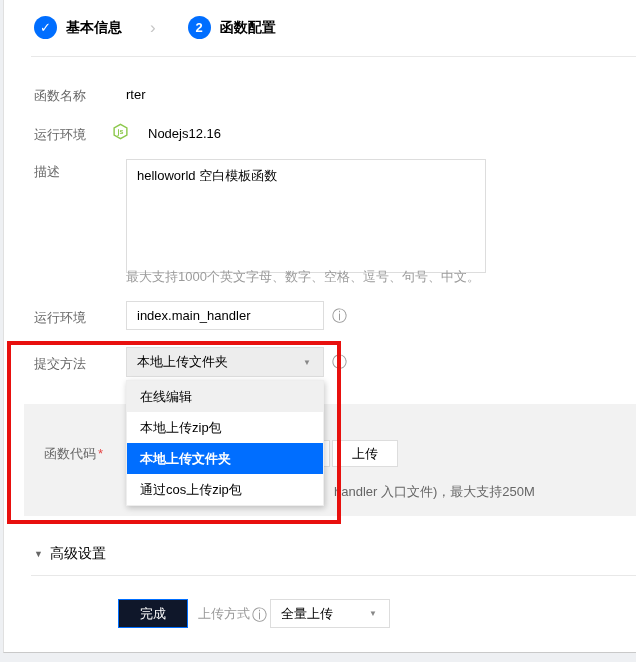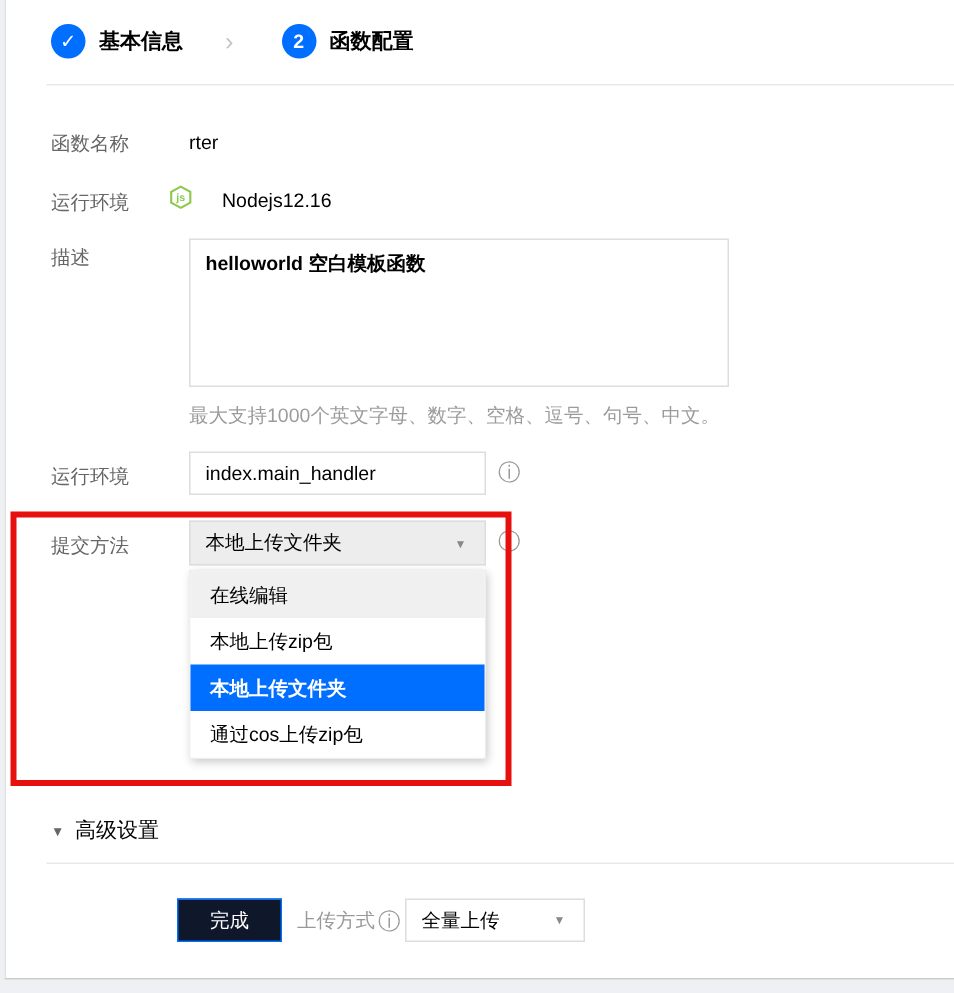--- a/index.html
+++ b/index.html
@@ -103,34 +103,42 @@
     <div class="abs f-label" style="left:30px; top:126px;">运行环境</div>
     <div class="abs" style="left:108px; top:123px; width:17px; height:17px;text-align:right;">
       <svg width="17" height="17" viewBox="0 0 24 24">
         <polygon points="12,2 21,7 21,17 12,22 3,17 3,7" fill="none" stroke="#8cc84b" stroke-width="2"></polygon>
         <text x="12" y="16" font-size="10" fill="#8cc84b" text-anchor="middle" font-weight="bold" font-family="Liberation Sans, sans-serif">js</text>
       </svg>
     </div>
     <div class="abs f-value" style="left:144px; top:126px;">Nodejs12.16</div>
 
     <div class="abs f-label" style="left:30px; top:163px;">描述</div>
-    <textarea class="abs text-input" style="left: 122px; top: 159px; width: 360px; height: 99px; font-weight: bold;">helloworld 空白模板函数</textarea>
+    <textarea class="abs text-input" style="left: 122px; top: 159px; width: 360px; height: 114px;">helloworld 空白模板函数</textarea>
     <div class="abs f-hint" style="left:122px; top:268px;">最大支持1000个英文字母、数字、空格、逗号、句号、中文。</div>
 
     <div class="abs f-label" style="left:30px; top:309px;">运行环境</div>
     <input class="abs text-input" style="left: 122px; top: 301px; width: 198px; height: 29px;" type="text" value="index.main_handler">
     <div class="abs info-i" style="left:328px; top:308px;">ⓘ</div>
 
     <div class="abs f-label" style="left:30px; top:355px;">提交方法</div>
     <div class="abs select-box" style="left:122px; top:347px; width:198px; height:30px; background:#ededed;">
       <span class="sel-text">本地上传文件夹</span>
       <span class="caret">▼</span>
     </div>
     <div class="abs info-i" style="left:328px; top:354px;">ⓘ</div>
 
+    <div id="code-section" class="abs" style="left:20px; top:404px; right:0; height:112px;">
+      <div class="abs f-label" style="left:20px; top:41px;">
+        <span>函数代码</span><span class="req-star">*</span>
+      </div>
+      <input class="abs text-input" style="left: 102px; top: 36px; width: 204px; height: 27px;" type="text">
+      <div class="abs btn" style="left:308px; top:36px; width:66px; height:27px;">上传</div>
+      <div class="abs f-label" style="left:310px; top:79px; color:#666;">handler 入口文件)，最大支持250M</div>
+    </div>
 
     <div id="dropdown-menu" class="abs" style="left:122px; top:380px; width:198px;">
       <div class="menu-item hover">在线编辑</div>
       <div class="menu-item">本地上传zip包</div>
       <div class="menu-item selected">本地上传文件夹</div>
       <div class="menu-item">通过cos上传zip包</div>
     </div>
 
     <div id="annotation-rect" class="abs" style="left:3px; top:341px; width:334px; height:183px;"></div>
 

